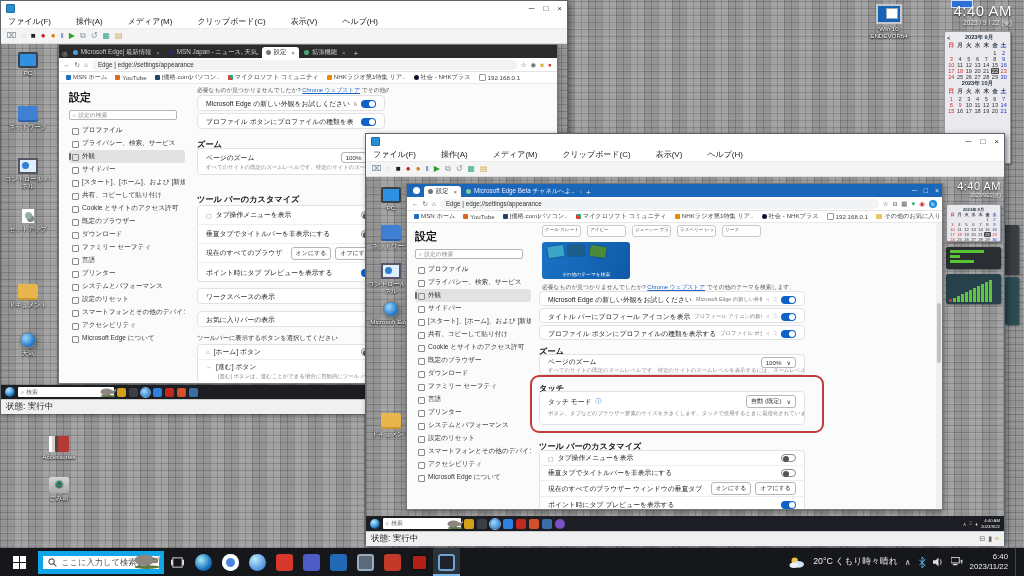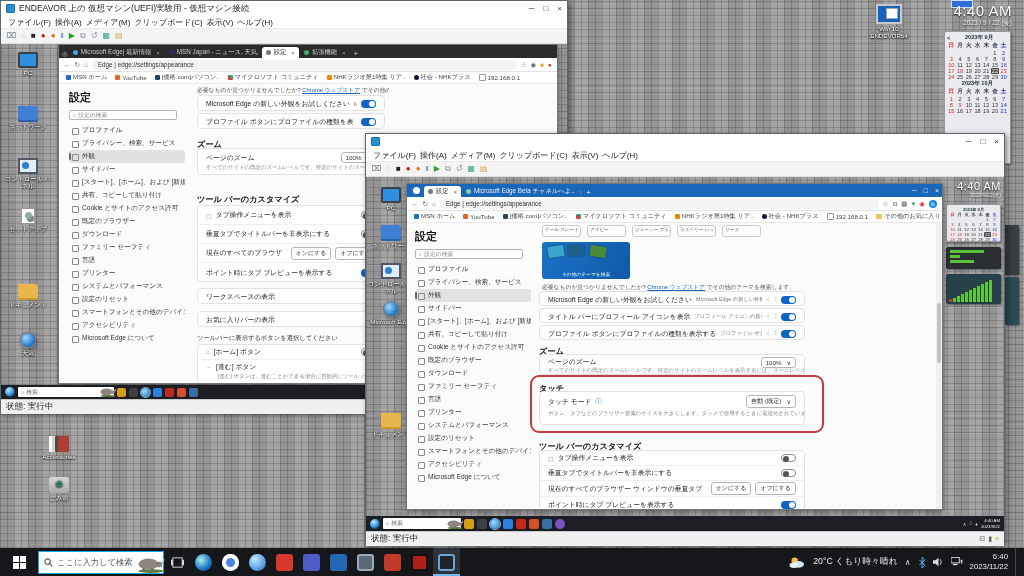--- a/index.html
+++ b/index.html
@@ -10,21 +10,21 @@
  repeating-linear-gradient(0deg,rgba(0,0,0,.16) 0 1px,transparent 1px 7px),
  repeating-linear-gradient(90deg,rgba(0,0,0,.16) 0 1px,transparent 1px 7px),
  repeating-linear-gradient(0deg,rgba(255,255,255,.09) 1px 2px,transparent 2px 7px)}
 body.grid-bg{}
 .abs{position:absolute}
 
 .win{position:absolute;border:1px solid #5c666e;background:#fff;box-shadow:2px 2px 6px rgba(0,0,0,.45)}
 .tb{height:15px;background:#fff;display:flex;align-items:center;gap:4px;padding:0 5px;font-size:8.5px;color:#222;white-space:nowrap;overflow:hidden}
 .tb .appico{width:9px;height:9px;background:#2a8fd0;border:1px solid #1d6fa0;border-radius:1px;flex:none}
 .tb .ctrls{margin-left:auto;display:flex;gap:9px;font-size:8px;color:#333}
-.mb{height:13px;background:#fff;display:flex;gap:4px;align-items:center;padding:0 7px;border-bottom:1px solid #ececec}
+.mb{height:13px;background:#fff;display:flex;gap:25px;padding:0 7px;border-bottom:1px solid #ececec}
 .mb span{font-size:8px;color:#222;white-space:nowrap}
 .tbar{height:15px;background:#f4f4f4;border-bottom:1px solid #ddd;display:flex;gap:5px;align-items:center;padding:0 6px}
 .tbi{font-size:8px;line-height:8px}
 .client{position:relative;overflow:hidden}
 .status{height:15px;background:#f0f0f0;border-top:1px solid #c9c9c9;font-size:8.5px;display:flex;align-items:center;padding:0 5px;color:#222}
 .status .rico{margin-left:auto;display:flex;gap:3px;font-size:7px;color:#666}
 
 .dico{position:absolute;width:46px;text-align:center;color:#fff;font-size:6.2px;line-height:1.15;text-shadow:0 1px 2px #000,0 0 2px #000}
 .dico .ig{width:20px;height:16px;margin:0 auto 1px;position:relative}
 .ig.pc{border:2px solid #39404a;background:#2f8fe0;border-radius:2px}
@@ -112,21 +112,21 @@
 .cal-w{font-weight:bold;color:#334}
 .cal-w:first-child{color:#c33}.cal-w:last-child{color:#23b}
 .cal-d{}.cal-d.r{color:#c33}.cal-d.b{color:#23b}
 .cal-d.h{background:#4a4a4a;color:#fff;border-radius:1px}
 .meter{position:absolute;border-radius:2px;box-shadow:1px 1px 2px rgba(0,0,0,.4)}
 
 #taskbar{position:absolute;left:0;right:0;bottom:0;height:28px;background:#15171b;display:flex;align-items:center;z-index:40}
 .tstart{width:38px;height:28px;display:flex;align-items:center;justify-content:center}
 .winlogo{width:13px;height:13px;display:grid;grid-template-columns:6px 6px;grid-template-rows:6px 6px;gap:1px}
 .winlogo i{background:#fff}
-.tsearch{width:126px;height:23px;background:#fff;border:1px solid #0ea5e9;display:flex;align-items:center;gap:4px;padding:0 5px;font-size:8.3px;color:#555;position:relative;flex:none}
+.tsearch{width:126px;height:23px;background:#fff;border:5px solid #0ea5e9;display:flex;align-items:center;gap:4px;padding:0 5px;font-size:8.3px;color:#555;position:relative;flex:none}
 .tv{width:26px;height:28px;display:flex;align-items:center;justify-content:center}
 .tico{width:27px;height:28px;display:flex;align-items:center;justify-content:center;position:relative}
 .tico.active{background:#2d3238;box-shadow:inset 0 -2px 0 #76b9ed}
 .tico .g{width:17px;height:17px;border-radius:3px}
 .tray{margin-left:auto;display:flex;align-items:center;gap:7px;color:#eee;padding-right:4px}
 .tclk{font-size:7.8px;line-height:1.25;text-align:right;color:#eee}
 .showdesk{width:5px;height:28px;border-left:1px solid #444}
 .rhino{position:absolute;right:-3px;bottom:0}
 </style>
 </head>
@@ -245,21 +245,20 @@
   </div>
   <div class="dico" style="left:28px;top:477px;width:62px">
     <div class="ig bin">♻</div>
     <div>ごみ箱</div>
   </div>
 </div>
 
 <div class="win" id="vm1" style="left:0;top:0;width:568px;height:413px;z-index:2">
   <div class="tb">
     <span class="appico"></span>
-    <span>ENDEAVOR 上の 仮想マシン(UEFI)実験用 - 仮想マシン接続</span>
     <span class="ctrls">
       <span>─</span>
       <span>□</span>
       <span>×</span>
     </span>
   </div>
   <div class="mb">
       <span class="">ファイル(F)</span>
       <span class="">操作(A)</span>
       <span class="">メディア(M)</span>

